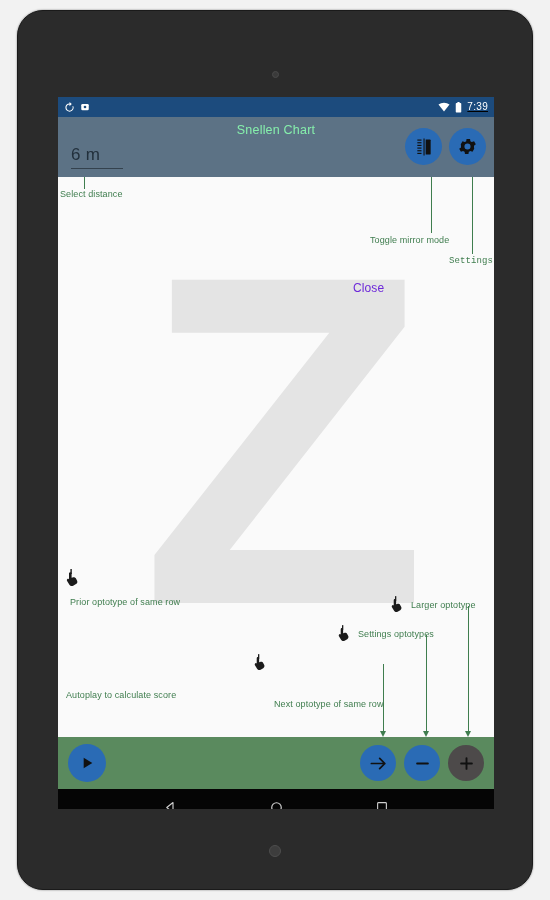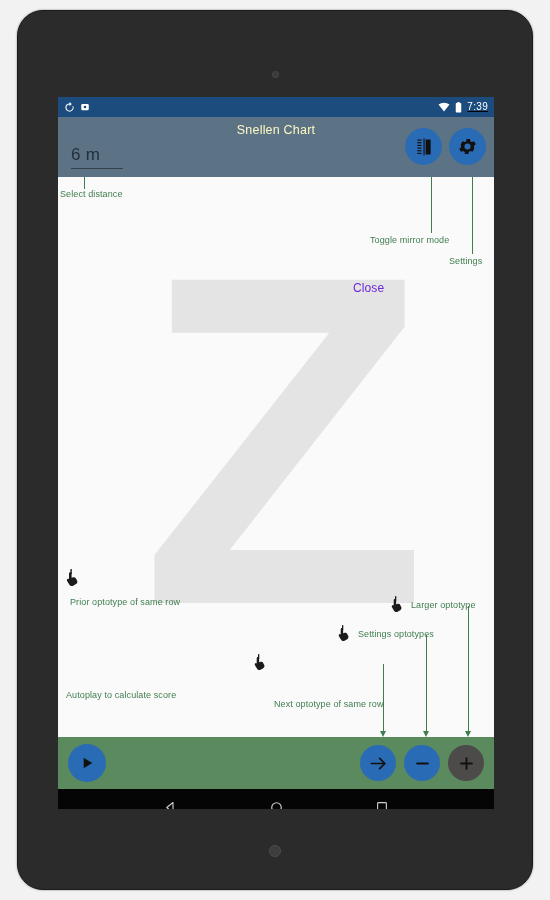--- a/index.html
+++ b/index.html
@@ -77,21 +77,21 @@
   .appbar {
     position: relative;
     height: 60px;
     background: #5c7285;
   }
   .appbar-title {
     position: absolute;
     left: 0; right: 0; top: 6px;
     text-align: center;
     font-size: 12.5px;
-    color: #fef9c3;
+    color: #86efac;
     letter-spacing: .2px;
   }
   .distance-field {
     position: absolute;
     left: 13px; top: 28px;
     width: 52px;
   }
   .distance-value {
     font-size: 17px;
     color: #22303c;
@@ -272,21 +272,21 @@
         </div>
 
         <div class="overlay">
 
           <span class="hint" style="left:2px; top:12px;">Select distance</span>
           <div class="hint-arrow up" style="left:26px; top:-26px; height:38px;"></div>
 
           <span class="hint" style="left:312px; top:58px;">Toggle mirror mode</span>
           <div class="hint-arrow up" style="left:373px; top:-26px; height:82px;"></div>
 
-          <span class="hint" style="left:391px; top:79px;">Settings</span>
+          <span class="hint" style="left:391px; top:79px;font-family:Liberation Mono, monospace;">Settings</span>
           <div class="hint-arrow up" style="left:414px; top:-26px; height:103px;"></div>
 
           <span class="hint" style="left:295px; top:104px; color:#6d28d9; font-size:12px;">Close</span>
 
           <svg class="tap-icon" style="left:7px; top:392px;" width="14" height="18" viewBox="0 0 14 18">
             <rect x="5.4" y="0" width="1.4" height="5" fill="#1b1b1b"></rect>
             <path fill="#1b1b1b" d="M4 4.6c0-.8.6-1.4 1.3-1.4s1.3.6 1.3 1.4v4.1l1-.3c1.6-.4 2.9.2 3.5 1.3l1 2c.6 1.2.1 2.7-1.1 3.4l-2.8 1.6c-1.3.8-3 .4-3.8-.9L2.1 12c-.5-.8-.2-1.8.6-2.2.6-.3 1.3-.1 1.3.6V4.6z"></path>
           </svg>
           <span class="hint" style="left:12px; top:396px;margin-top:24px;">Prior optotype of same row</span>
 

